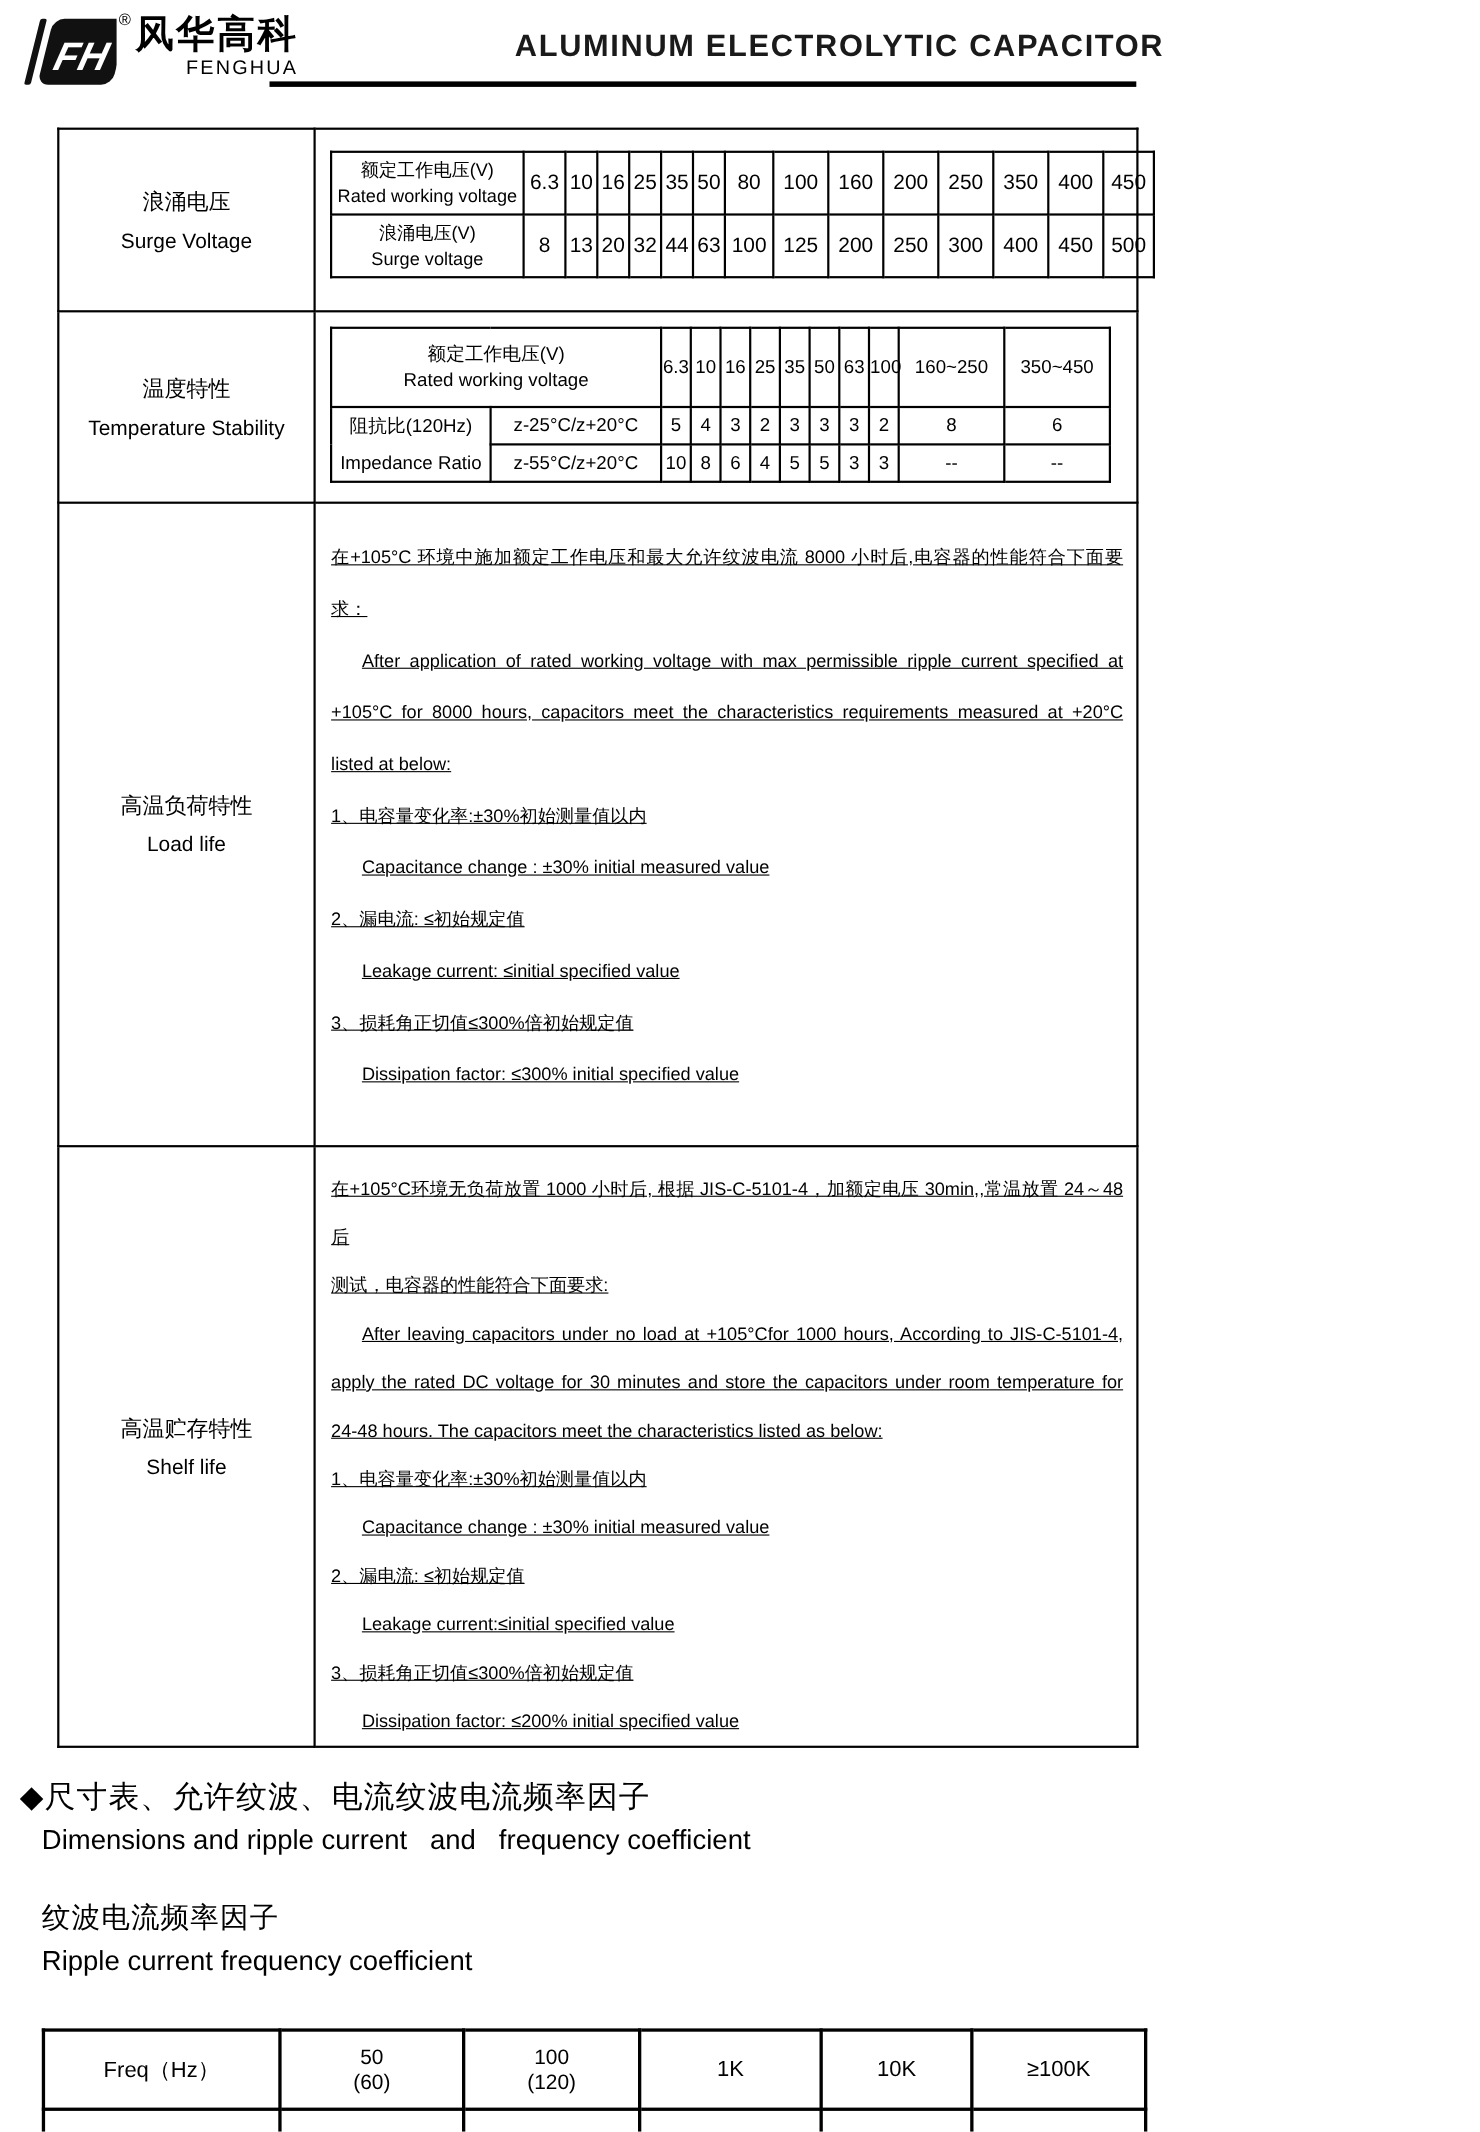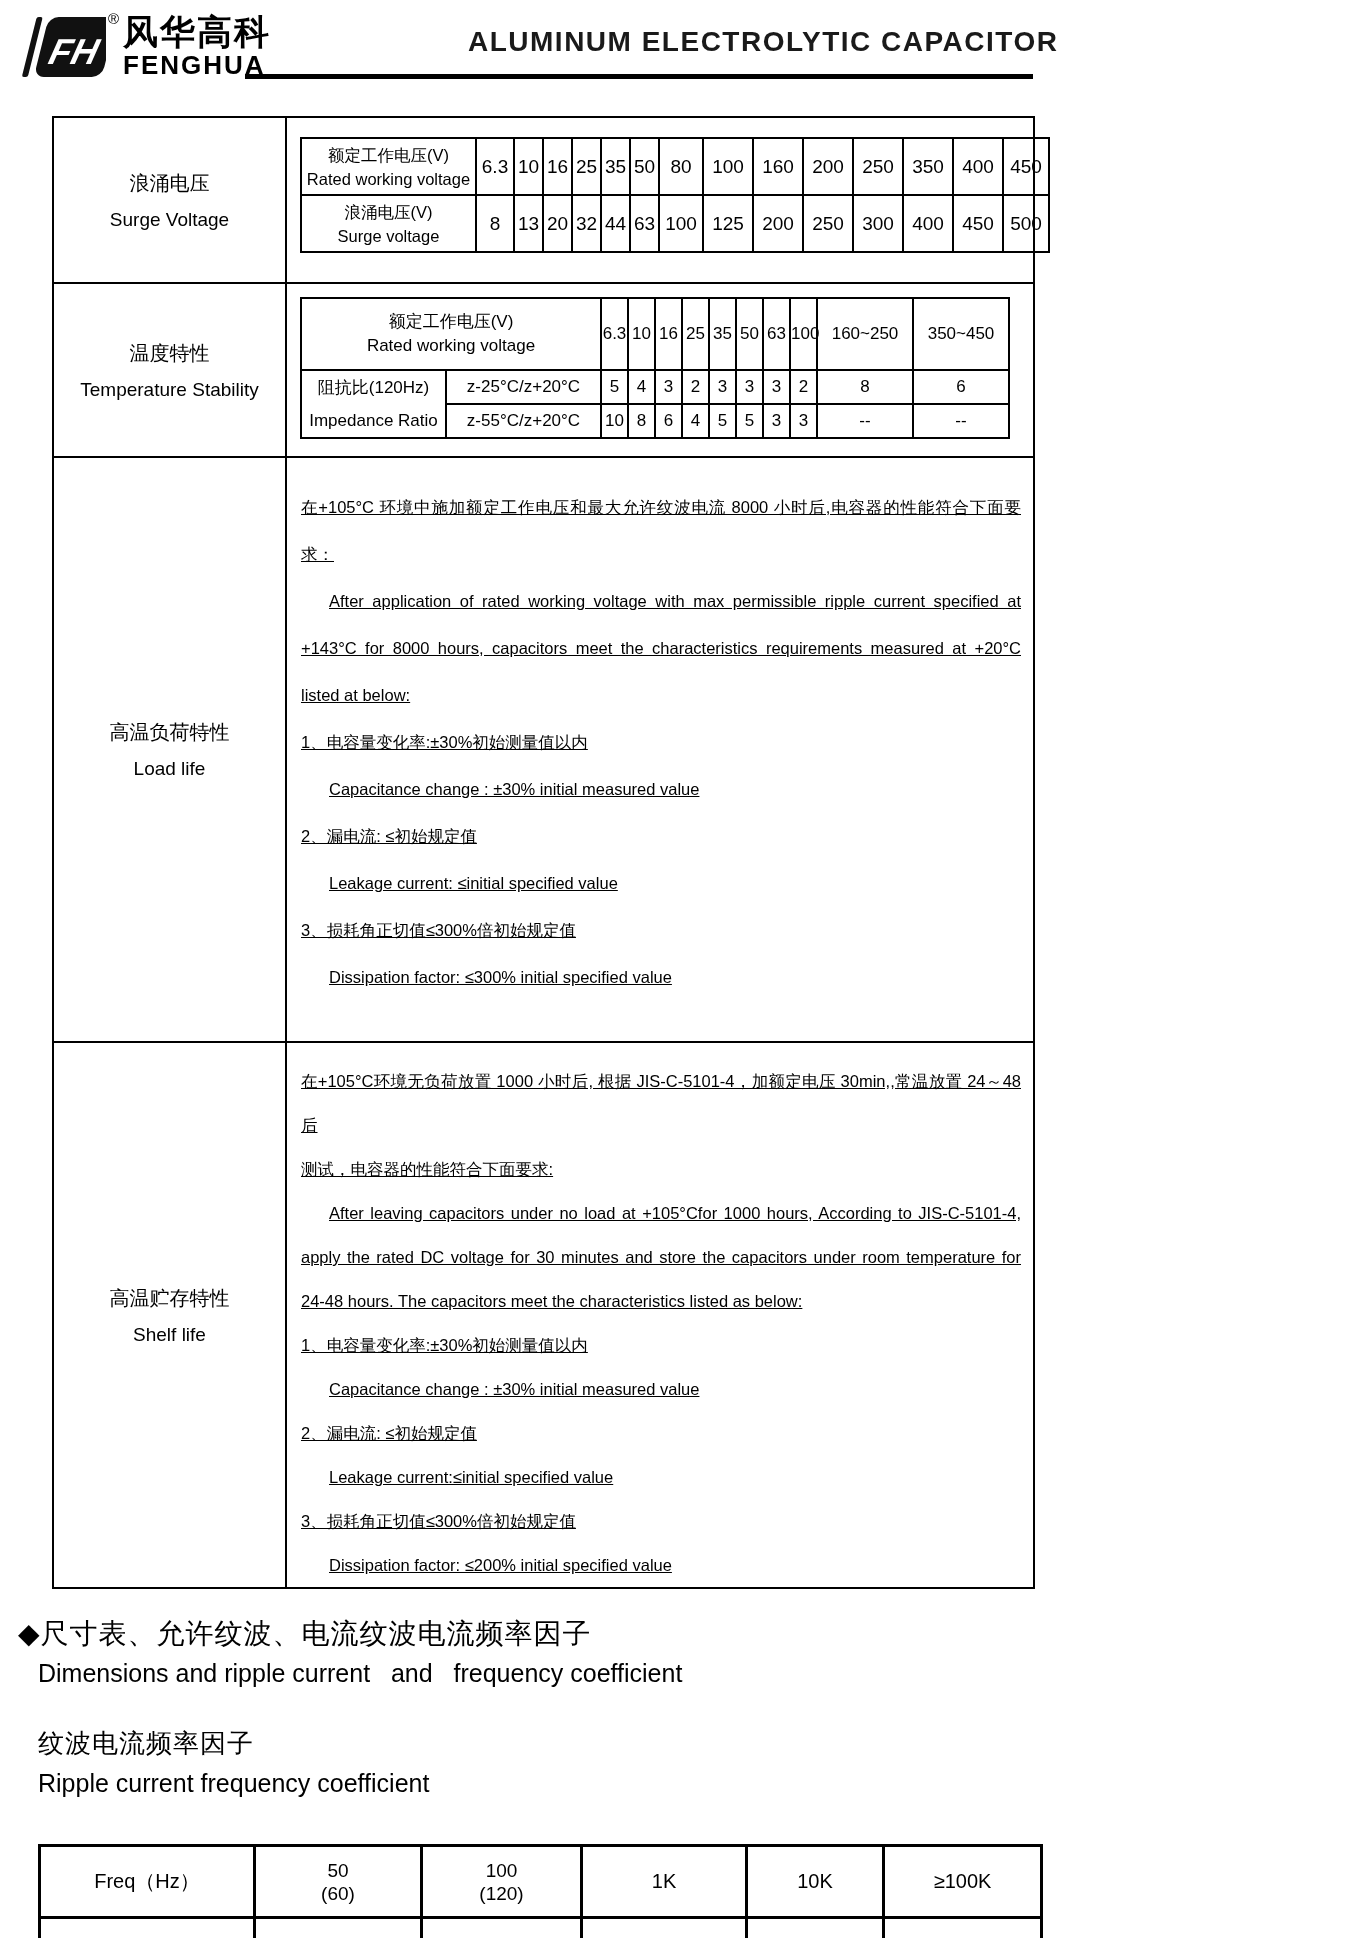--- a/index.html
+++ b/index.html
@@ -8,21 +8,21 @@
     position:relative; width:1345px; height:1938px; background:#fff;
     font-family:"Liberation Sans","DejaVu Sans",sans-serif; color:#000; overflow:hidden;
   }
   
   .hdr { position:relative; height:112px; }
   .logo { position:absolute; left:14px; top:12px; display:flex; align-items:flex-start; }
   .logo-mark { display:block; }
   .reg { font-size:15px; margin:-2px 4px 0 2px; }
   .brand-text { margin-top:2px; }
   .brand-cn { font-size:35px; font-weight:bold; letter-spacing:2px; line-height:1.0; }
-  .brand-en { font-size:26px; font-weight:700; letter-spacing:2px; line-height:1.0; margin-top:3px; }
+  .brand-en { font-size:18px; font-weight:400; letter-spacing:2px; line-height:1.0; margin-top:3px;text-align:right; }
   .title { position:absolute; left:468px; top:26px; font-size:28px; font-weight:bold; letter-spacing:1.5px; color:#1a1a1a; white-space:nowrap; }
   .hrule { position:absolute; left:245px; top:74px; width:788px; height:5px; background:#000; }
   
   table { border-collapse:collapse; }
   .main { width:983px; margin:4px 0 0 52px; table-layout:fixed; }
   .main > tbody > tr > td { border:2px solid #000; }
   .rowlabel { text-align:center; vertical-align:middle; }
   .lab-cn { font-size:20px; }
   .lab-en { font-size:19px; margin-top:12px; }
   .content { vertical-align:top; }
@@ -234,21 +234,21 @@
       <tr style="height:585px">
         <td class="rowlabel">
           <div class="lab-cn">高温负荷特性</div>
           <div class="lab-en">Load life</div>
         </td>
         <td class="content">
           <div class="lifetext">
             <p class="st">在+105°C 环境中施加额定工作电压和最大允许纹波电流 8000 小时后,电容器的性能符合下面要</p>
             <p>求：</p>
             <p class="st ind">After application of rated working voltage with max permissible ripple current specified at</p>
-            <p class="st">+143°C for 8000 hours, capacitors meet the characteristics requirements measured at +20°C</p>
+            <p class="st">+105°C for 8000 hours, capacitors meet the characteristics requirements measured at +20°C</p>
             <p>listed at below:</p>
             <p>1、电容量变化率:±30%初始测量值以内</p>
             <p class="ind">Capacitance change : ±30% initial measured value</p>
             <p>2、漏电流: ≤初始规定值</p>
             <p class="ind">Leakage current: ≤initial specified value</p>
             <p>3、损耗角正切值≤300%倍初始规定值</p>
             <p class="ind">Dissipation factor: ≤300% initial specified value</p>
           </div>
         </td>
       </tr>

